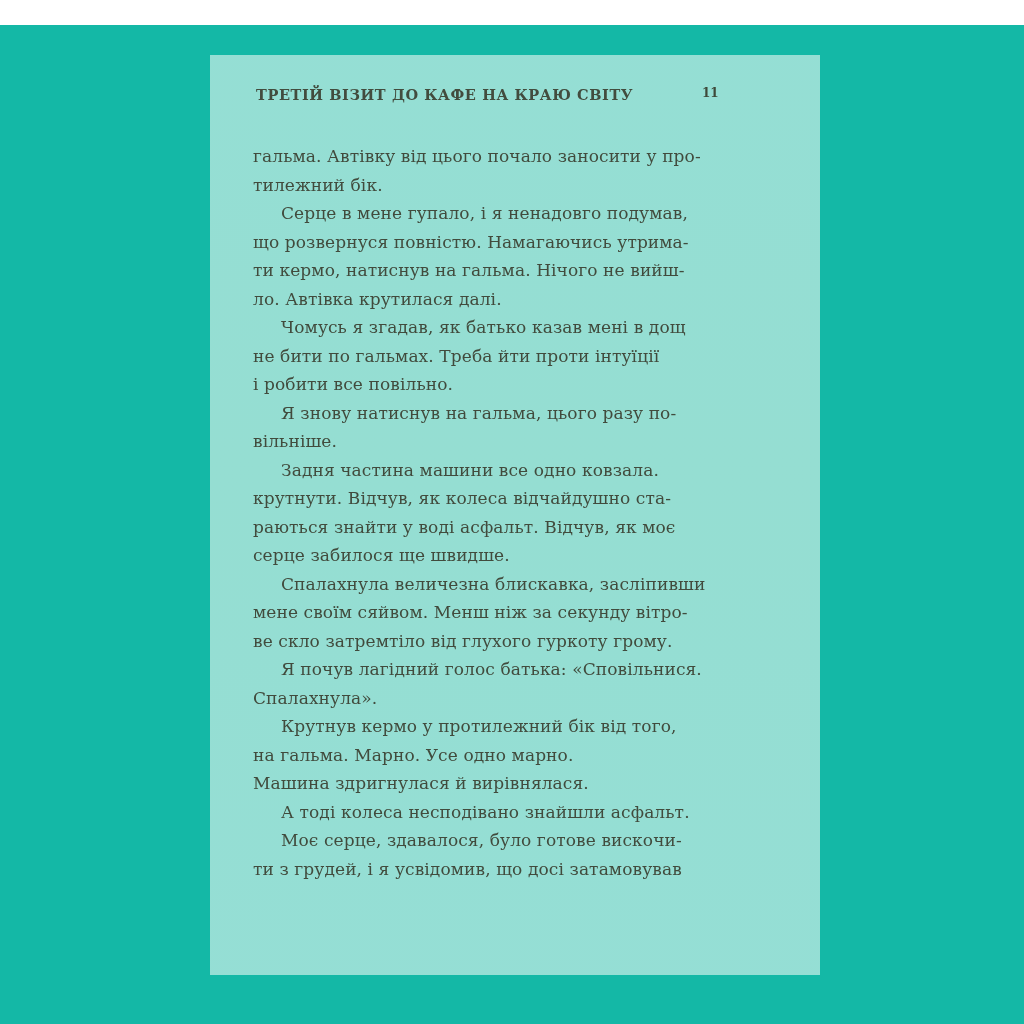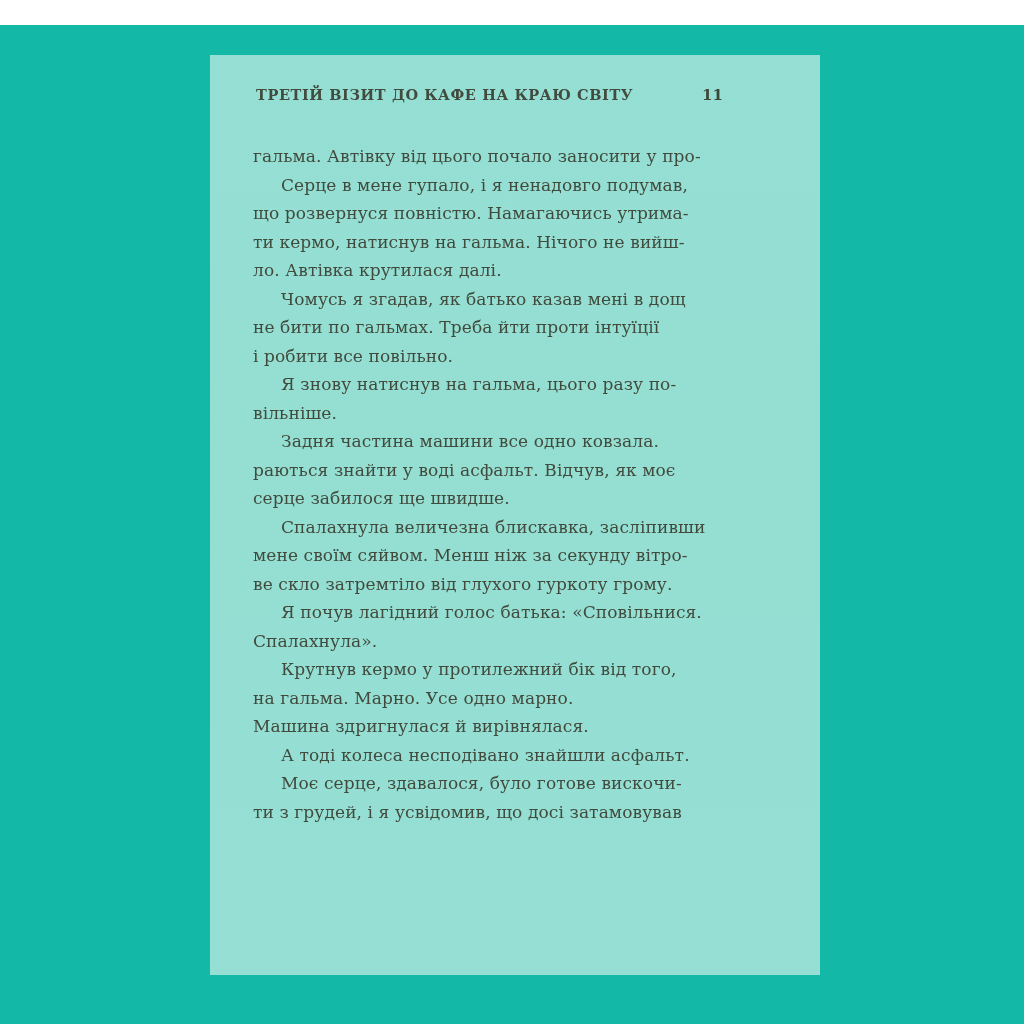--- a/index.html
+++ b/index.html
@@ -42,21 +42,21 @@
     font-size: 14.5px;
     font-weight: 600;
     letter-spacing: 0.6px;
     white-space: nowrap;
     color: #424c3e;
   }
   .page-number {
     position: absolute;
     left: 446px;
     top: 0;
-    font-size: 15px;
+    font-size: 12px;
     font-weight: bold;
     color: #3e4839;
   }
   .page-body {
     position: absolute;
     left: 253px;
     top: 117px;
     width: 528px;
   }
   .text-line {
@@ -77,30 +77,32 @@
 <div class="page">
   <div class="paper-tint"></div>
 
   <div class="running-header">
     <div class="chapter-title">ТРЕТІЙ ВІЗИТ ДО КАФЕ НА КРАЮ СВІТУ</div>
     <div class="page-number">11</div>
   </div>
 
   <div class="page-body">
       <div class="text-line">гальма. Автівку від цього почало заносити у про-</div>
+      <div class="text-line">тилежний бік.</div>
       <div class="text-line indent">Серце в мене гупало, і я ненадовго подумав,</div>
       <div class="text-line">що розвернуся повністю. Намагаючись утрима-</div>
       <div class="text-line">ти кермо, натиснув на гальма. Нічого не вийш-</div>
       <div class="text-line">ло. Автівка крутилася далі.</div>
       <div class="text-line indent">Чомусь я згадав, як батько казав мені в дощ</div>
       <div class="text-line">не бити по гальмах. Треба йти проти інтуїції</div>
       <div class="text-line">і робити все повільно.</div>
       <div class="text-line indent">Я знову натиснув на гальма, цього разу по-</div>
       <div class="text-line">вільніше.</div>
       <div class="text-line indent">Задня частина машини все одно ковзала.</div>
+      <div class="text-line">крутнути. Відчув, як колеса відчайдушно ста-</div>
       <div class="text-line">раються знайти у воді асфальт. Відчув, як моє</div>
       <div class="text-line">серце забилося ще швидше.</div>
       <div class="text-line indent">Спалахнула величезна блискавка, засліпивши</div>
       <div class="text-line">мене своїм сяйвом. Менш ніж за секунду вітро-</div>
       <div class="text-line">ве скло затремтіло від глухого гуркоту грому.</div>
       <div class="text-line indent">Я почув лагідний голос батька: «Сповільнися.</div>
       <div class="text-line">Спалахнула».</div>
       <div class="text-line indent">Крутнув кермо у протилежний бік від того,</div>
       <div class="text-line">на гальма. Марно. Усе одно марно.</div>
       <div class="text-line">Машина здригнулася й вирівнялася.</div>

